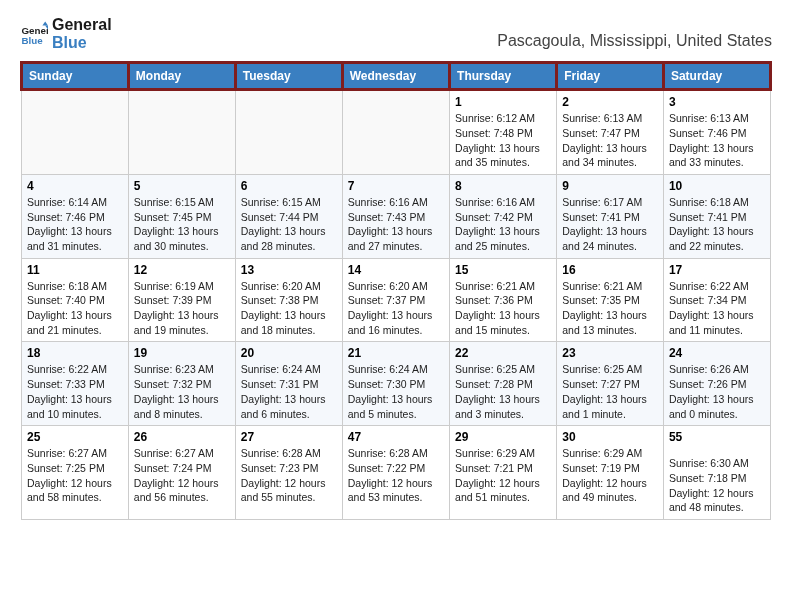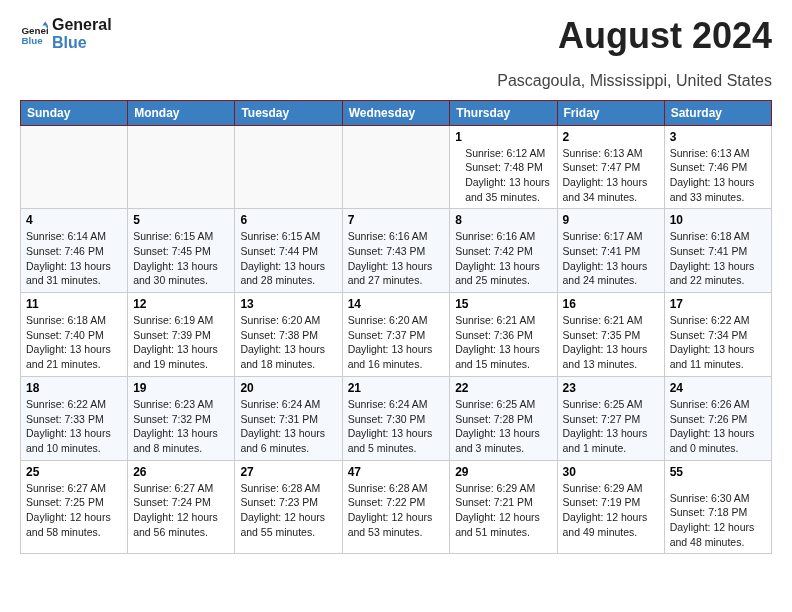--- a/index.html
+++ b/index.html
@@ -43,21 +43,21 @@
       width: 100%;
       border-collapse: collapse;
       font-size: 11px;
     }
     .calendar th {
       background-color: #3a7fc1;
       color: #fff;
       font-weight: bold;
       text-align: left;
       padding: 5px 6px;
-      border: 1px solid #7f1d1d;
+      border: 3px solid #7f1d1d;
       font-size: 12px;
     }
     .calendar td {
       border: 1px solid #ccc;
       vertical-align: top;
       padding: 4px 5px;
       width: 108px;
       min-height: 80px;
       background: #fff;
     }
@@ -92,21 +92,20 @@
       <text x="2" y="34" font-size="14" font-weight="bold" fill="#3a7fc1">Blue</text>
       <polygon points="32,8 40,8 36,2" fill="#3a7fc1"></polygon>
       <polygon points="36,8 40,8 40,14" fill="#3a7fc1"></polygon>
     </svg>
     <div style="line-height:1.1;">
       <div style="font-size:16px;font-weight:bold;color:#1a1a1a;">General</div>
       <div style="font-size:16px;font-weight:bold;color:#3a7fc1;">Blue</div>
     </div>
   </div>
   <div class="title-block">
-    <div class="main-title">August 2024</div>
     <div class="subtitle">Pascagoula, Mississippi, United States</div>
   </div>
 </div>
 
 <table class="calendar">
   <thead>
     <tr id="header-row">
         <th>Sunday</th>
         <th>Monday</th>
         <th>Tuesday</th>
@@ -117,21 +116,21 @@
       </tr>
   </thead>
   <tbody id="calendar-body">
       <tr>
         <td class="empty-cell"></td>
         <td class="empty-cell"></td>
         <td class="empty-cell"></td>
         <td class="empty-cell"></td>
         <td>
           <span class="day-number">1</span>
-          <div class="day-info" style="white-space: pre-line; margin-left: 10px;">Sunrise: 6:12 AM
+          <div class="day-info" style="white-space: pre-line;">Sunrise: 6:12 AM
 Sunset: 7:48 PM
 Daylight: 13 hours
 and 35 minutes.</div>
         </td>
         <td>
           <span class="day-number">2</span>
           <div class="day-info" style="white-space: pre-line;">Sunrise: 6:13 AM
 Sunset: 7:47 PM
 Daylight: 13 hours
 and 34 minutes.</div>

